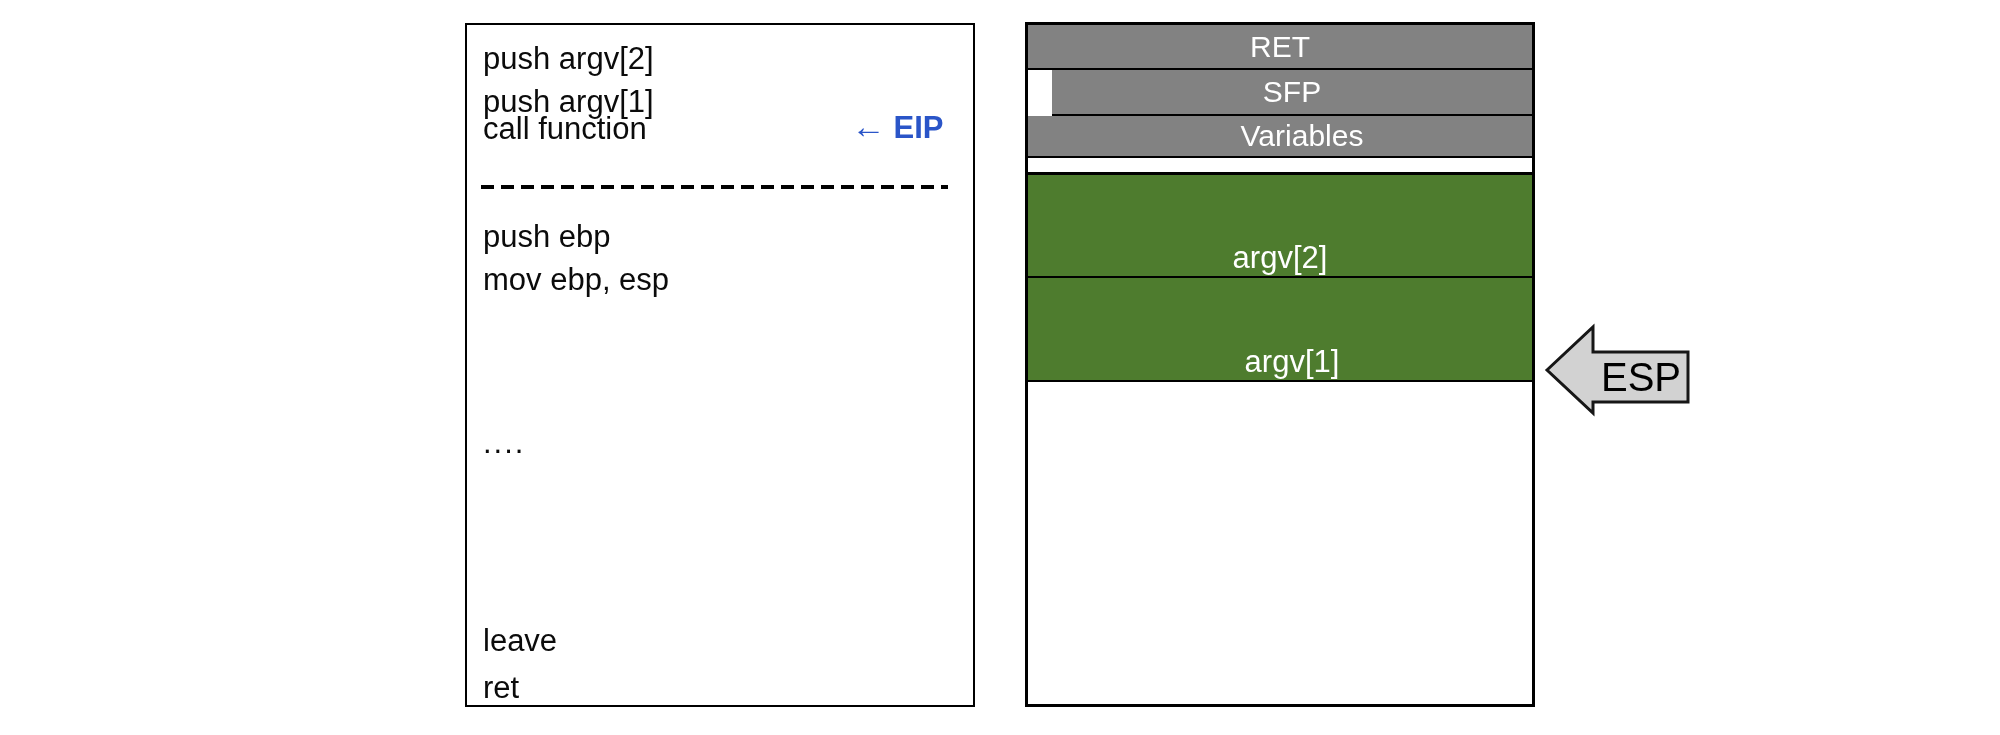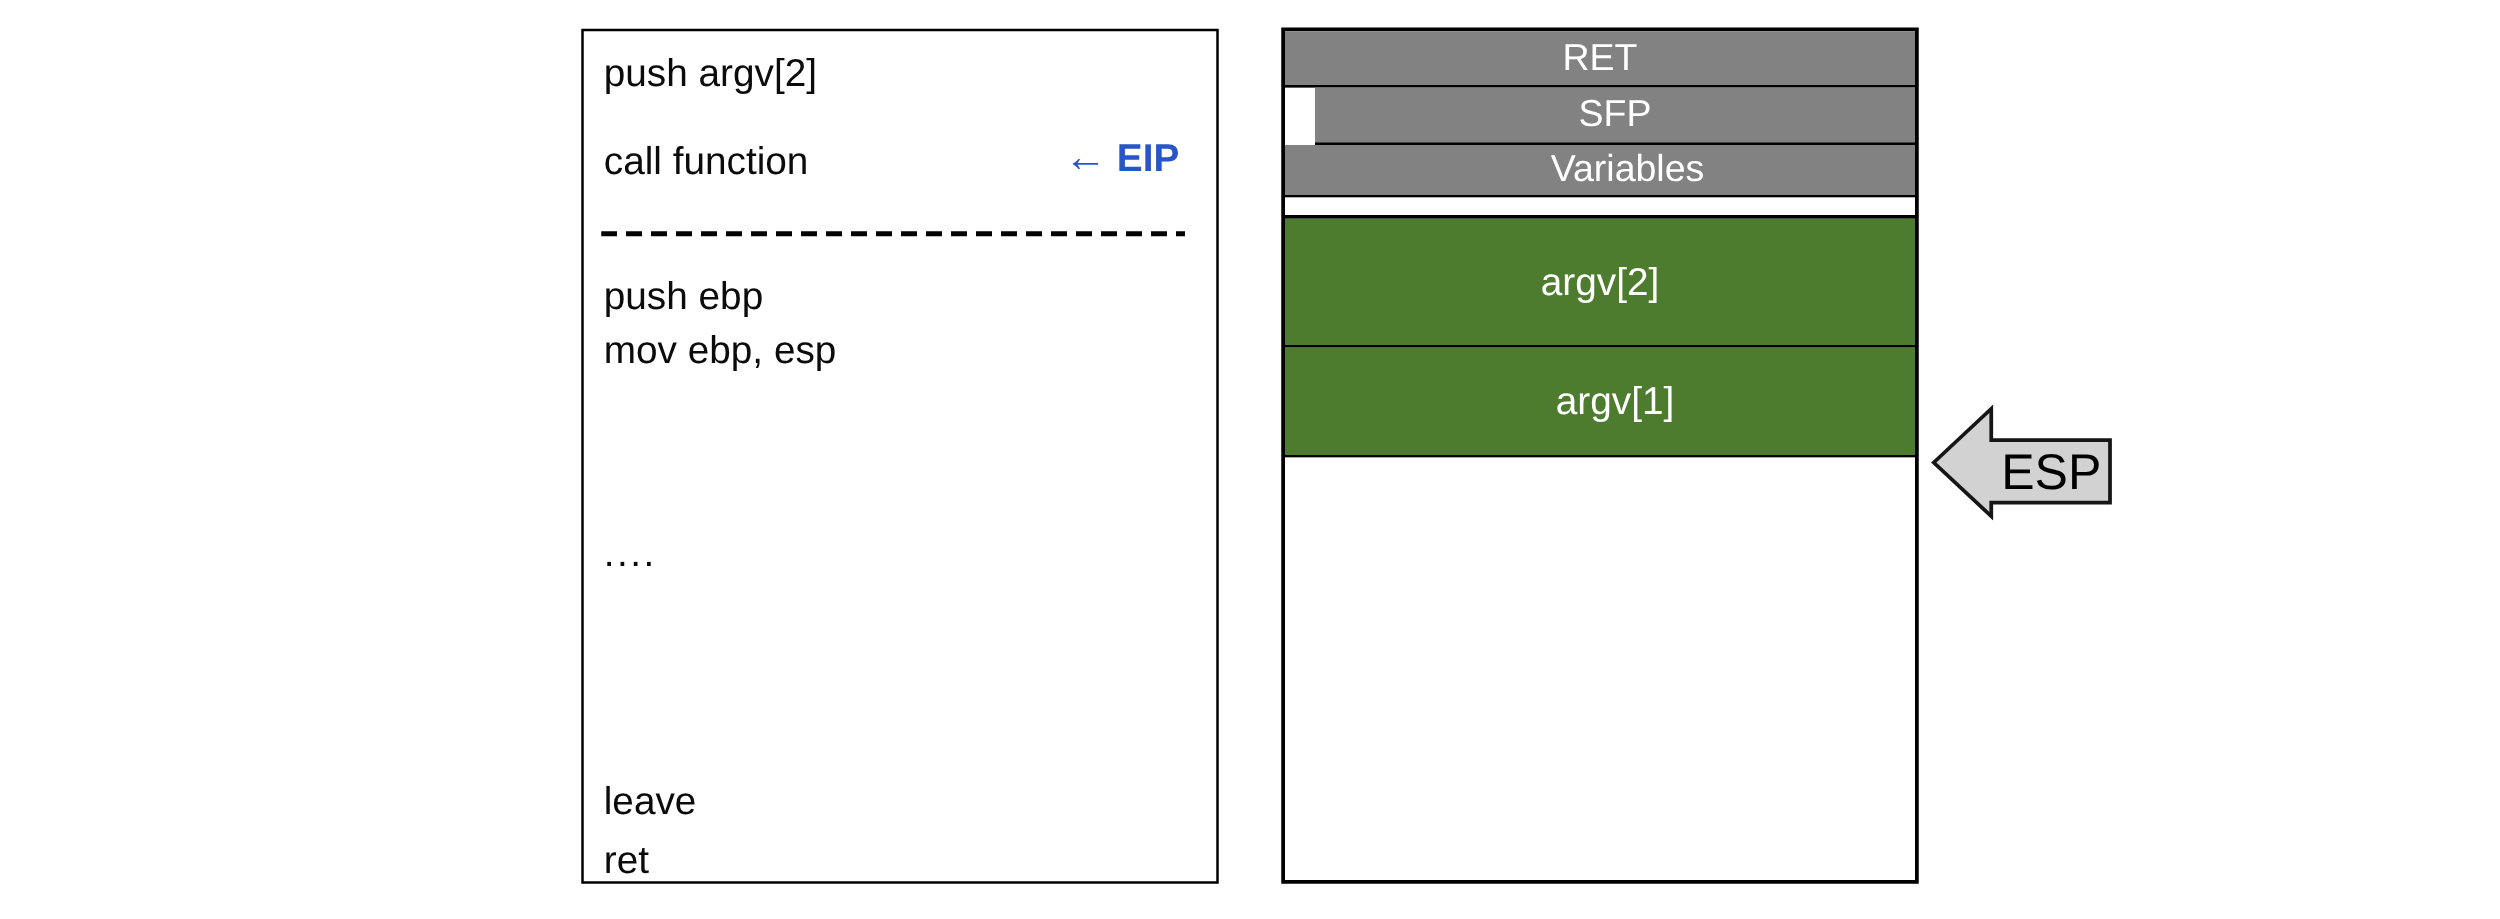--- a/index.html
+++ b/index.html
@@ -99,23 +99,24 @@
   .row-variables { height: 42px; padding-left: 44px; }
   .row-gap {
     height: 17px;
     background: #ffffff;
     border-bottom: 3px solid #000000;
   }
   .row-green {
     background: #4e7c2e;
     border-bottom: 2.5px solid #000000;
     font-size: 31px;
+    align-items: flex-end;
   }
   .row-argv2 { height: 103px; }
-  .row-argv1 { height: 88px; padding-left: 24px; }
+  .row-argv1 { height: 104px; padding-left: 24px; }
   .row-filler {
     flex: 1 1 auto;
     background: #ffffff;
   }
 
   
   .esp-svg {
     position: absolute;
     left: 1540px;
     top: 320px;
@@ -128,20 +129,21 @@
     fill: #000000;
   }
 </style>
 </head>
 <body>
 
 <div class="canvas">
 
   <div class="code-panel">
     <div class="code-line cl-1">push argv[2]</div>
+    <div class="code-line cl-2">push argv[1]</div>
     <div class="code-line cl-3">call function</div>
     <div class="dash-sep"></div>
     <div class="code-line cl-4">push ebp</div>
     <div class="code-line cl-5">mov ebp, esp</div>
     <div class="code-line cl-6">....</div>
     <div class="code-line cl-7">leave</div>
     <div class="code-line cl-8">ret</div>
   </div>
 
   <div class="eip">

